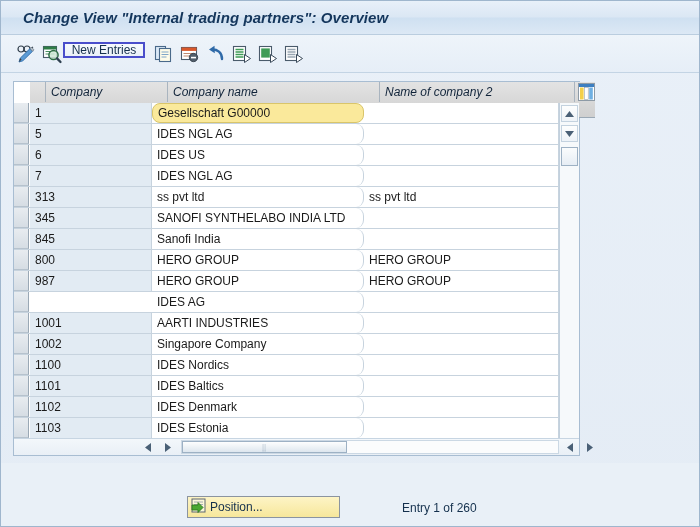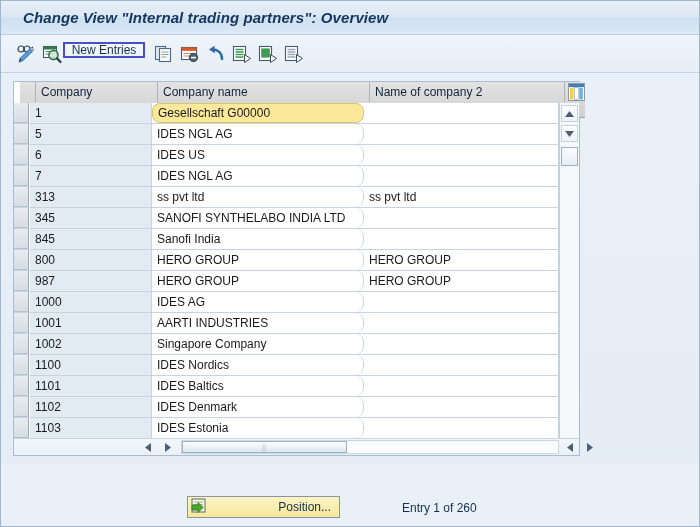--- a/index.html
+++ b/index.html
@@ -84,26 +84,27 @@
     position: absolute;
     left: 12px; top: 80px;
     width: 567px;
     height: 375px;
     background: #ffffff;
     border: 1px solid #a8bdd2;
     box-sizing: border-box;
   }
   .grid-header {
     position: absolute;
-    left: 6px; top: 0;
+    left: 16px; top: 0;
     width: 100%;
     height: 36px;
     background: linear-gradient(180deg, #e3e3e3 0%, #cfcfcf 100%);
     border-bottom: 1px solid #9aa8b5;
     box-sizing: border-box;
+    font-style: italic;
   }
   .hcell {
     position: absolute;
     top: 0;
     height: 20px;
     line-height: 20px;
     font-size: 12px;
     color: #11243a;
     padding-left: 5px;
     box-sizing: border-box;
@@ -272,21 +273,21 @@
     border: 1px solid #8b94a0;
     box-sizing: border-box;
     cursor: pointer;
     display: flex;
     align-items: center;
     font-size: 12px;
     color: #14304d;
   }
   .position-label {
     flex: 1;
-    text-align: right;
+    text-align: left;
     padding-right: 8px;
   }
   .pos-icon-box {
     width: 20px; height: 18px;
     margin-left: 2px;
     flex: 0 0 auto;
   }
   .entry-status {
     position: absolute;
     left: 401px; top: 500px;
@@ -449,21 +450,20 @@
           <div class="cell c2">HERO GROUP</div>
         </div>
         <div class="row">
           <div class="rsel"></div>
           <div class="cell c0">987</div>
           <div class="cell c1">HERO GROUP</div>
           <div class="cell c2">HERO GROUP</div>
         </div>
         <div class="row">
           <div class="rsel"></div>
-          <div class="cell c0">1000</div>
           <div class="cell c1">IDES AG</div>
           <div class="cell c2"></div>
         </div>
         <div class="row">
           <div class="rsel"></div>
           <div class="cell c0">1001</div>
           <div class="cell c1">AARTI INDUSTRIES</div>
           <div class="cell c2"></div>
         </div>
         <div class="row">

